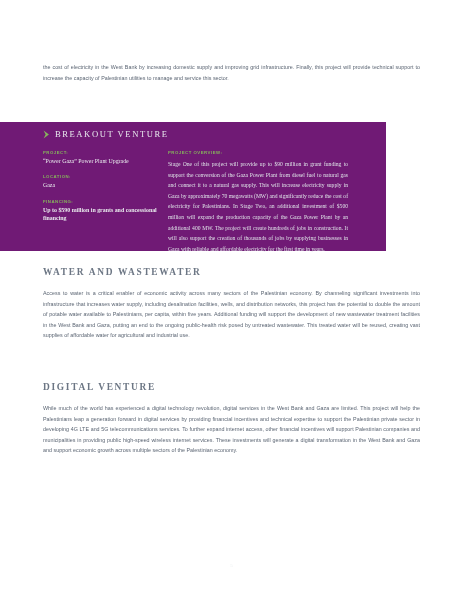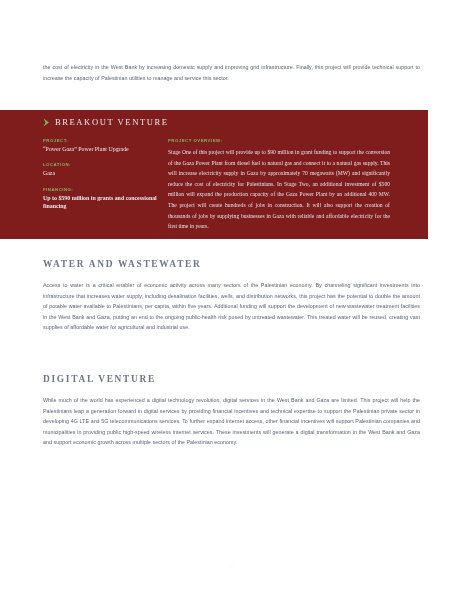--- a/index.html
+++ b/index.html
@@ -36,24 +36,24 @@
     position: absolute;
     left: 43px;
     top: 57px;
     width: 377px;
   }
 
   
   .banner {
     position: absolute;
     left: 0;
-    top: 110px;
-    width: 428px;
+    top: 122px;
+    width: 386px;
     height: 129px;
-    background: #7f1d1d;
+    background: #701a75;
   }
   .banner-inner {
     position: absolute;
     left: 43px;
     top: 5px;
     right: 38px;
   }
 
   .banner-title-row {
     display: flex;
@@ -124,20 +124,21 @@
     color: #dfe3e8;
     text-align: justify;
     margin: 0;
   }
 
   
   .section {
     position: absolute;
     left: 43px;
     width: 377px;
+    margin-top: 8px;
   }
   .section-heading {
     font-family: "Liberation Serif", serif;
     font-size: 9.4px;
     letter-spacing: 1.7px;
     color: #6c7684;
     margin: 0 0 11px 0;
     white-space: nowrap;
   }
   .section-body {

